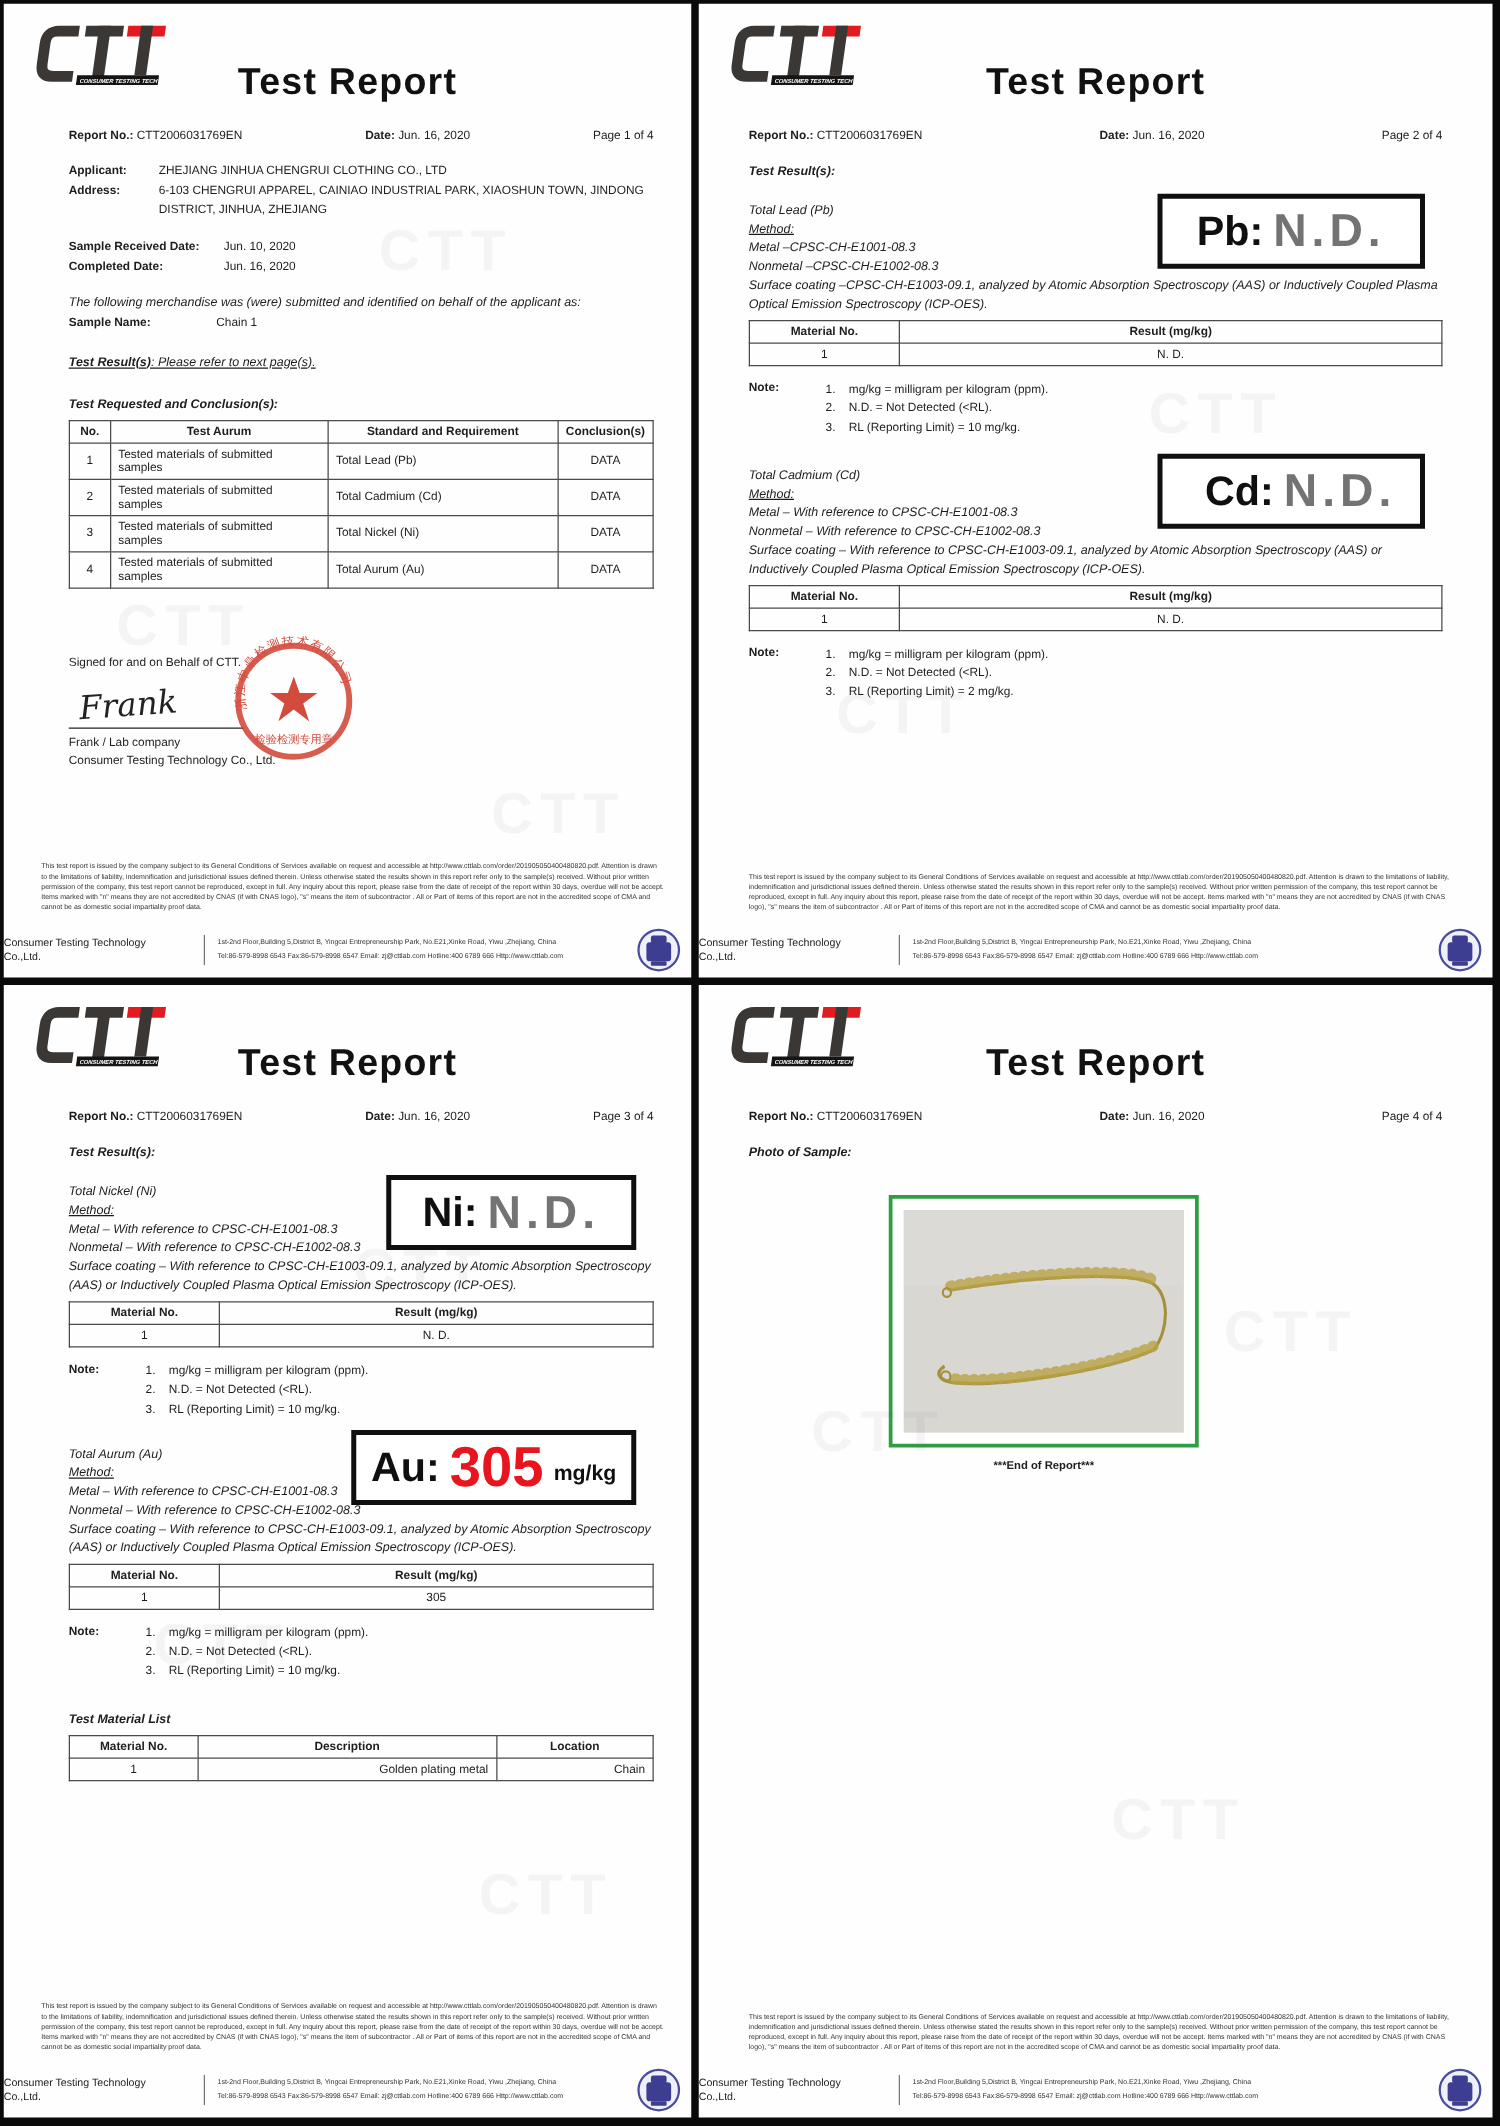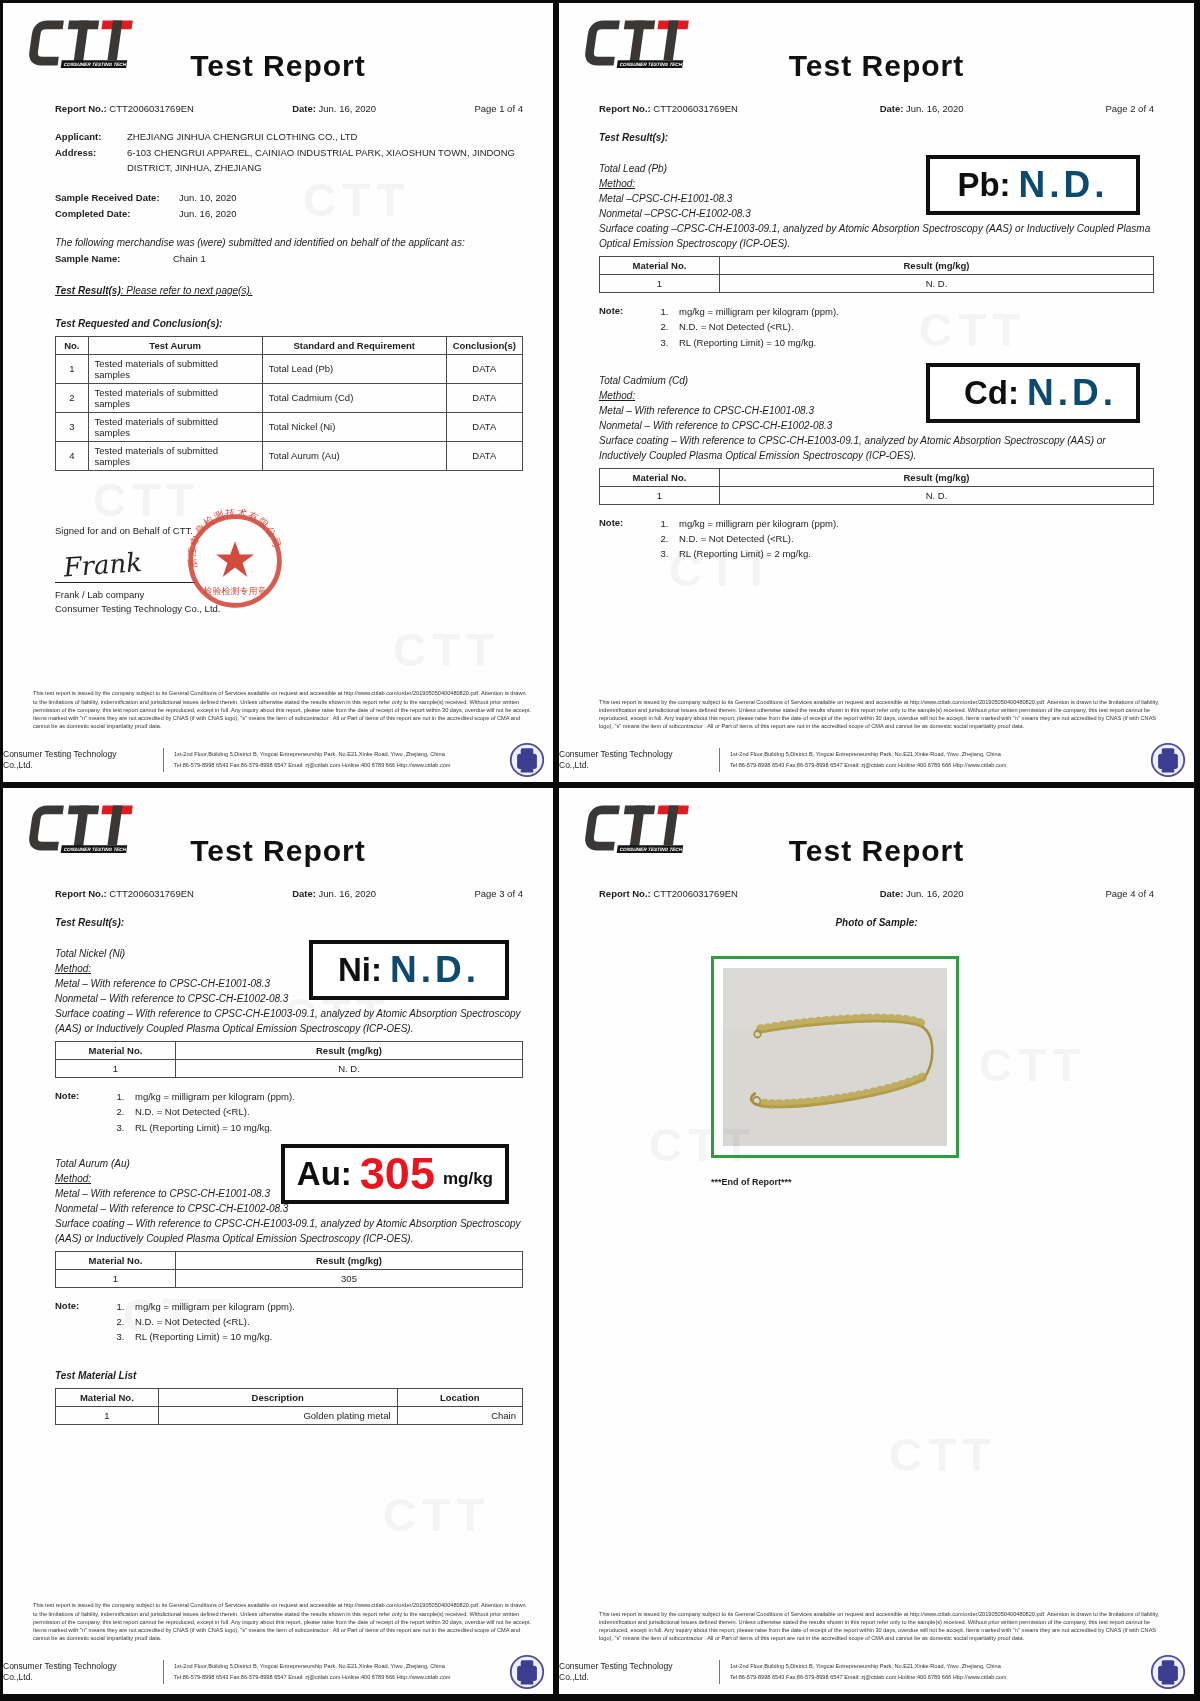--- a/index.html
+++ b/index.html
@@ -56,21 +56,21 @@
   .note li { margin-bottom: 2px; padding-left: 8px; line-height: 1.4; }
 
   .section { position: relative; margin-top: 16px; }
   .resbox {
     position: absolute; right: 14px; display: flex; align-items: center;
     justify-content: center; gap: 8px; background: #fff;
     border: 4px solid #0f0f0f; padding: 4px 12px; min-width: 214px; height: 60px;
     z-index: 5;
   }
   .resbox .el { font-weight: bold; font-size: 33px; color: #0f0f0f; }
-  .resbox .val { font-weight: bold; font-size: 37px; color: #0c4a6e; letter-spacing: 4px; }
+  .resbox .val { font-weight: bold; font-size: 37px; color: #737373; letter-spacing: 4px; }
   .resbox .val-big { font-weight: bold; font-size: 45px; color: #e8151e; }
   .resbox .unit { font-weight: bold; font-size: 17px; color: #0f0f0f; align-self: flex-end; margin-bottom: 7px; }
 
   
   .signblock { margin-top: 54px; position: relative; font-size: 9.5px; }
   .sig-script { font-family: "DejaVu Serif", serif; font-style: italic; font-size: 26px;
                 color: #222; transform: rotate(-4deg); display: inline-block; padding: 14px 0 2px 8px; }
   .sig-line { width: 140px; border-bottom: 1.5px solid #222; margin-bottom: 6px; }
   .stamp { position: absolute; left: 128px; top: -16px; opacity: 0.92; z-index: 4; }
 
@@ -80,22 +80,22 @@
   .footerbar { position: absolute; left: 0; right: 8px; bottom: 4px; display: flex;
                align-items: center; gap: 10px; }
   .fb-company { font-size: 8.5px; line-height: 1.3; width: 150px; color: #222; }
   .fb-div { width: 1px; height: 24px; background: #777; }
   .fb-contacts { flex: 1; font-size: 5.6px; line-height: 1.9; color: #333; }
 
   
   .photo-frame { margin: 26px 0 0 112px; width: 248px; border: 3px solid #2f9e41;
                  padding: 9px; background: #fff; }
   .photo-area { width: 100%; height: 178px; background: #d9d7d2; }
-  .photo-caption { width: 248px; margin-left: 112px; text-align: left;
-                   font-size: 9px; font-weight: bold; margin-top: 19px; }
+  .photo-caption { width: 248px; margin-left: 112px; text-align: center;
+                   font-size: 9px; font-weight: bold; margin-top: 9px; }
 </style>
 </head>
 <body>
 
 <div class="sheet-grid">
 
   <div class="page pg1">
     <div class="wm" style="left:300px;top:170px;">CTT</div>
     <div class="wm" style="left:90px;top:470px;">CTT</div>
     <div class="wm" style="left:390px;top:620px;">CTT</div>
@@ -504,21 +504,21 @@
     </div>
     <div class="title">Test Report</div>
 
     <div class="inforow">
       <span><b>Report No.:</b> <span>CTT2006031769EN</span></span>
       <span><b>Date:</b> <span>Jun. 16, 2020</span></span>
       <span>Page 4 of 4</span>
     </div>
 
     <div class="content">
-      <div class="para b" style="margin-top:16px;text-align:center;">Photo of Sample:</div>
+      <div class="para b" style="margin-top:16px;">Photo of Sample:</div>
 
       <div class="photo-frame">
         <div class="photo-area">
           <svg width="100%" height="100%" viewBox="0 0 240 178" preserveAspectRatio="none">
             <rect x="0" y="0" width="240" height="178" fill="#d9d7d2"></rect>
             <rect x="0" y="0" width="240" height="60" fill="#dedcd8" opacity="0.6"></rect>
             <path d="M40 64 C 95 55, 185 48, 212 58 C 228 66, 228 96, 214 112" fill="none" stroke="#a5903d" stroke-width="2.6"></path>
             <path d="M40 64 C 95 55, 185 48, 212 58" fill="none" stroke="#b8a246" stroke-width="9" stroke-dasharray="1.3 6.5" stroke-linecap="round" opacity="0.8" transform="translate(0,-3)"></path>
             <path d="M214 112 C 170 130, 78 142, 42 138 C 30 136, 26 130, 35 125" fill="none" stroke="#a5903d" stroke-width="2.8"></path>
             <path d="M214 112 C 170 130, 78 142, 42 138" fill="none" stroke="#b8a246" stroke-width="9" stroke-dasharray="1.3 6.5" stroke-linecap="round" opacity="0.8" transform="translate(0,-3)"></path>

